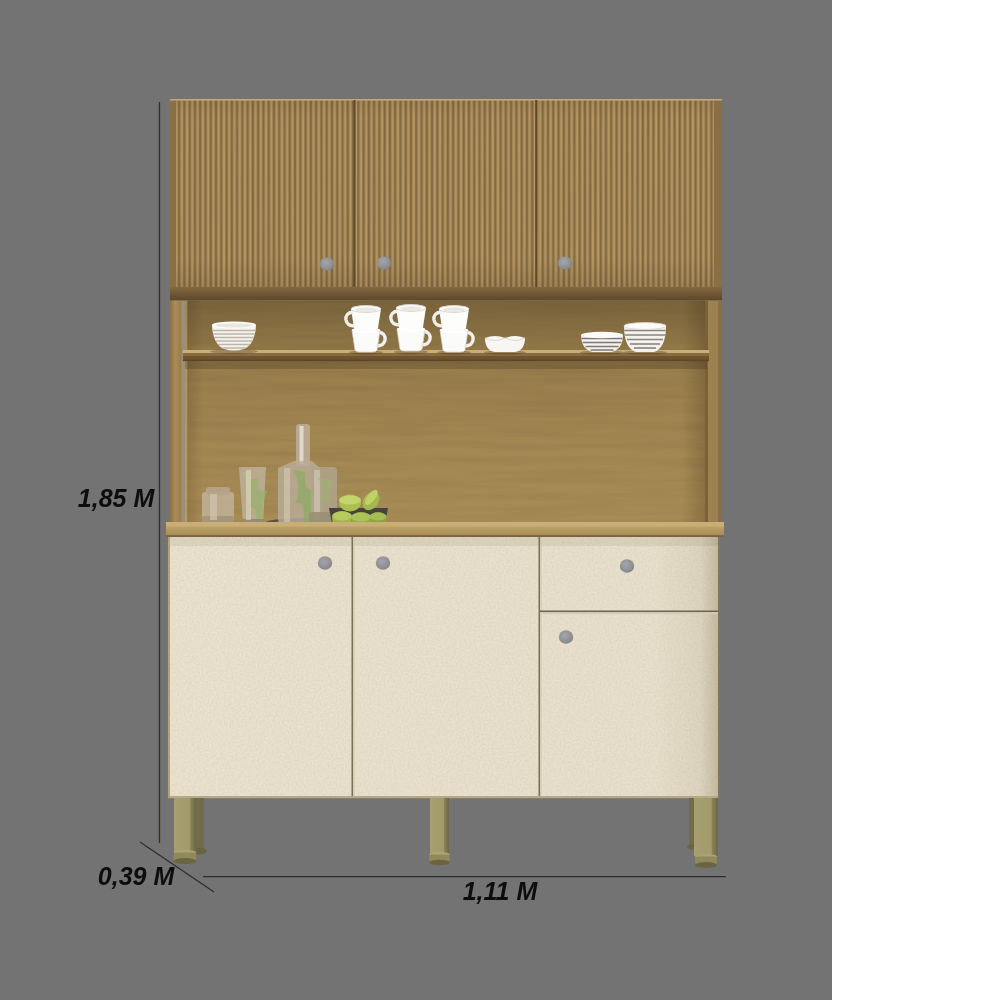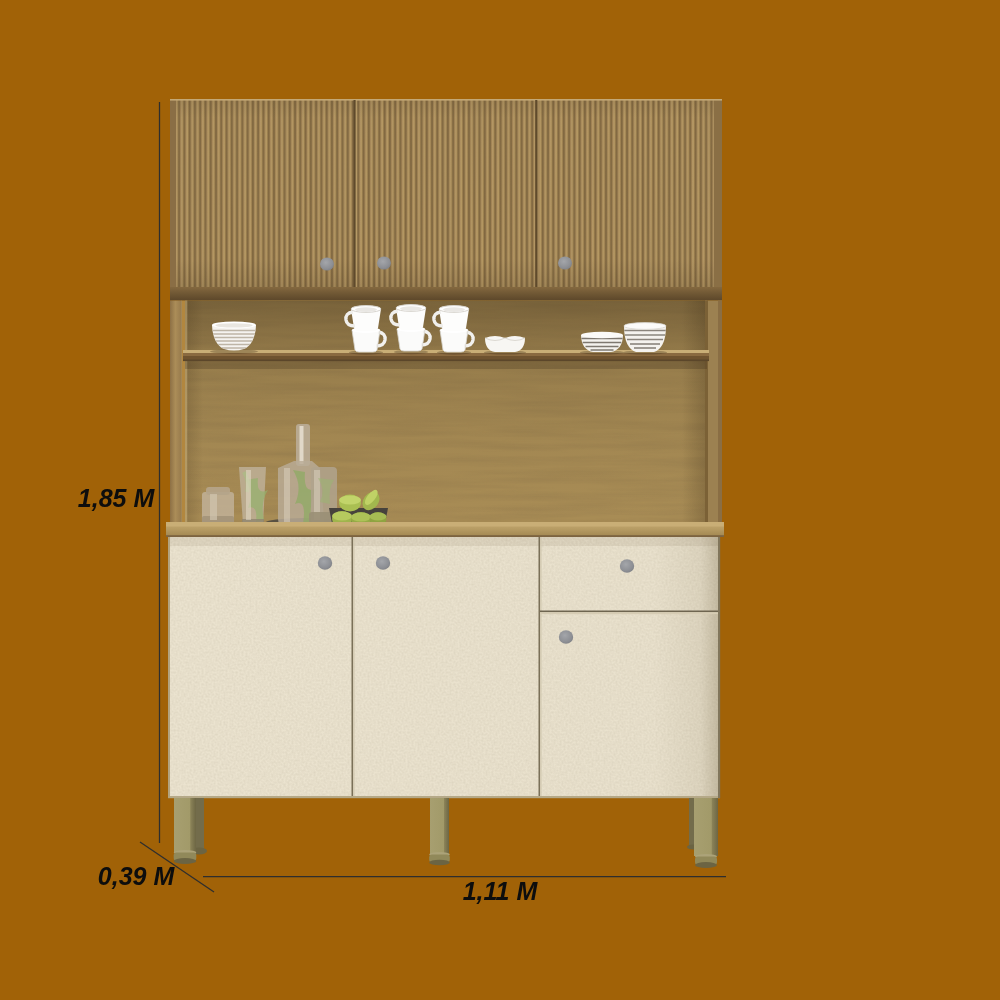--- a/index.html
+++ b/index.html
@@ -1,16 +1,16 @@
 <!DOCTYPE html>
 <html><head>
 <meta charset="utf-8">
 <style>
   html,body{margin:0;padding:0;background:#ffffff;}
-  #page{position:relative;width:1000px;height:1000px;background:#a16207;overflow:hidden;
+  #page{position:relative;width:832px;height:1000px;background:#737373;overflow:hidden;
         font-family:"Liberation Sans", sans-serif;}
   svg{position:absolute;left:0;top:0;}
 </style>
 </head>
 <body>
 <div id="page">
 <svg width="1000" height="1000" viewBox="0 0 1000 1000">
 <defs>
 
   <linearGradient id="slat" x1="0" y1="0" x2="1" y2="0">

